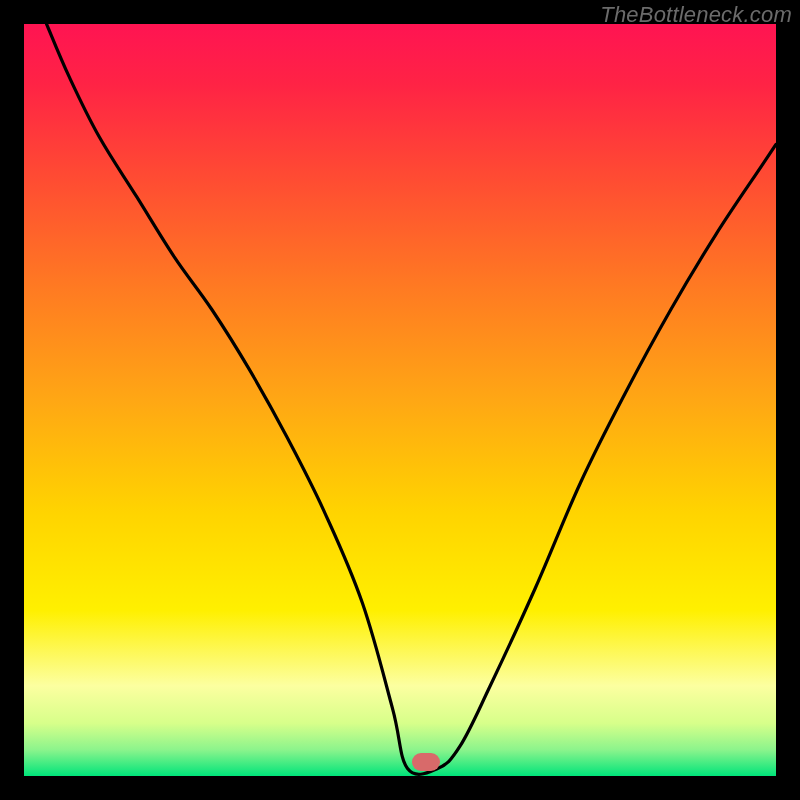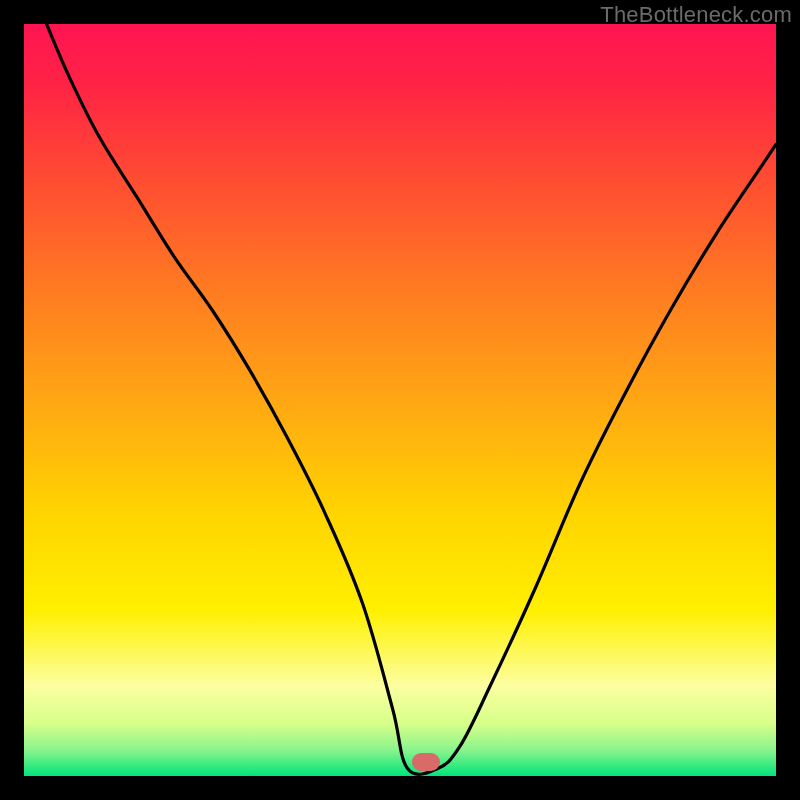--- a/index.html
+++ b/index.html
@@ -20,20 +20,21 @@
   .watermark {
     position: absolute;
     top: 2px;
     right: 8px;
     color: #6b6b6b;
     font-size: 22px;
     letter-spacing: 0.2px;
     font-weight: 500;
     z-index: 5;
     user-select: none;
+    font-style: italic;
   }
   .plot {
     position: absolute;
     left: 24px;
     top: 24px;
     width: 752px;
     height: 752px;
     overflow: hidden;
   }
   svg.bg, svg.curve {

